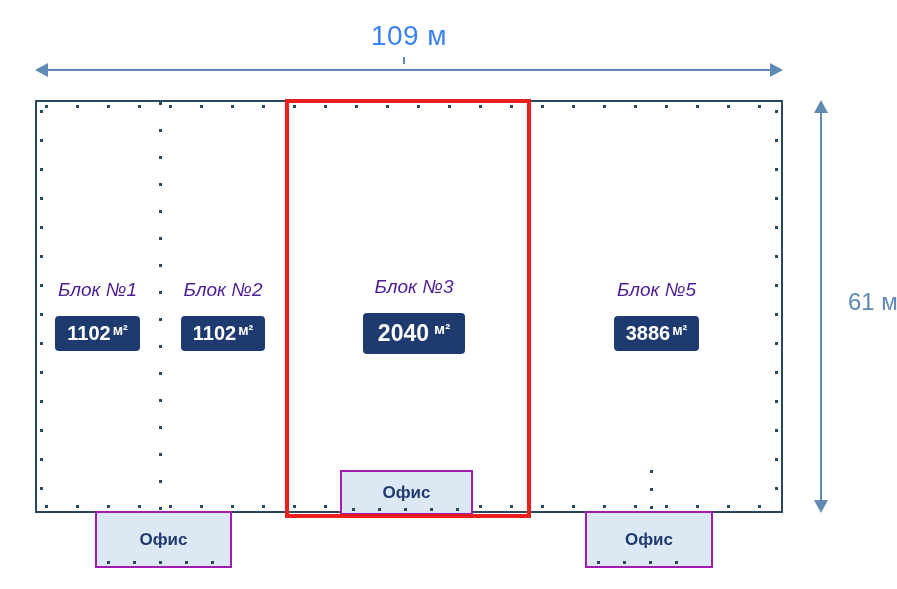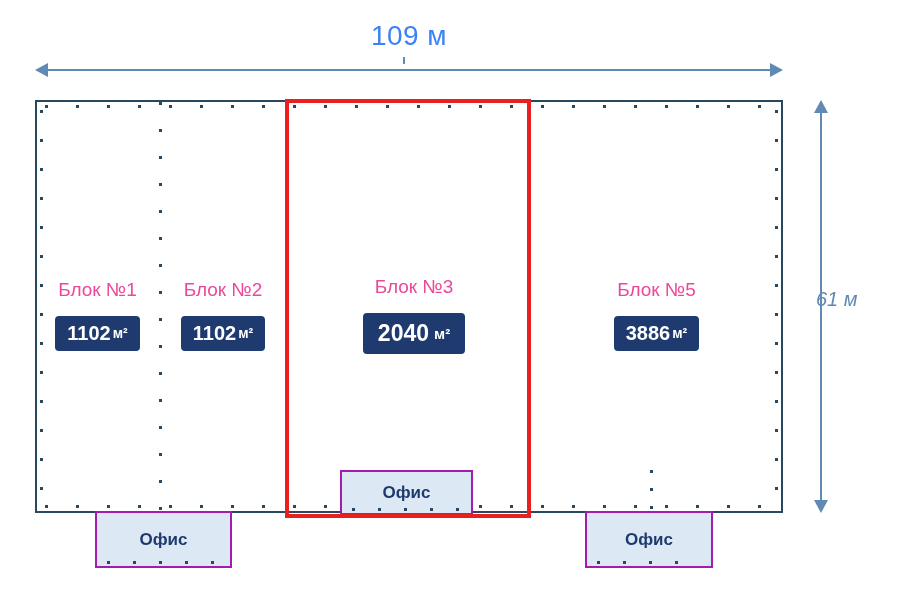--- a/index.html
+++ b/index.html
@@ -31,22 +31,22 @@
   .ah-left  { left: 35px;  top: 63px; border-width: 7px 13px 7px 0; border-color: transparent #6089b4 transparent transparent; }
   .ah-right { left: 770px; top: 63px; border-width: 7px 0 7px 13px; border-color: transparent transparent transparent #6089b4; }
 
   .dim-right-line {
     position: absolute; left: 820px; top: 110px; width: 2px; height: 393px;
     background: #6089b4;
   }
   .ah-up   { left: 814px; top: 100px; border-width: 0 7px 13px 7px; border-color: transparent transparent #6089b4 transparent; }
   .ah-down { left: 814px; top: 500px; border-width: 13px 7px 0 7px; border-color: #6089b4 transparent transparent transparent; }
   .dim-right-label {
-    position: absolute; left: 816px; top: 288px;
-    font-size: 20px; color: #6089b4; white-space: nowrap; font-style: italic;
+    position: absolute; left: 848px; top: 288px;
+    font-size: 24px; color: #6089b4; white-space: nowrap;
   }
 
   
   .building {
     position: absolute; left: 35px; top: 100px; width: 744px; height: 409px;
     border: 2px solid #27485f;
     background: #ffffff;
   }
   
   .dots-h {
@@ -86,26 +86,26 @@
     display: flex; flex-direction: column; align-items: center; justify-content: center;
     z-index: 4;
   }
   .block-region .inner { transform: translateY(10px); display: flex; flex-direction: column; align-items: center; }
   .blk-1 { left: 35px;  width: 125px; }
   .blk-2 { left: 160px; width: 126px; }
   .blk-3 { left: 292px; width: 244px; }
   .blk-4 { left: 530px; width: 253px; }
 
   .block-label {
-    font-size: 19px; color: #ec4899; margin-bottom: 15px; white-space: nowrap;
+    font-size: 19px; color: #4c1d95; margin-bottom: 15px; white-space: nowrap; font-style: italic;
   }
   .area-badge {
     background: #1e3a6e; color: #ffffff; font-weight: bold;
     border-radius: 4px; padding: 6px 12px; font-size: 20px;
-    display: inline-flex; align-items: center; white-space: nowrap;
+    display: inline-flex; align-items: flex-start; white-space: nowrap;
   }
   .area-badge .unit { font-size: 14px; margin-left: 2px; font-weight: bold; }
   .blk-3 .area-badge { font-size: 23px; padding: 7px 15px; }
   .blk-3 .area-badge .unit { font-size: 15px; margin-left: 5px; }
 
   
   .office {
     position: absolute;
     background: #dce9f5;
     border: 2px solid #a21caf;

